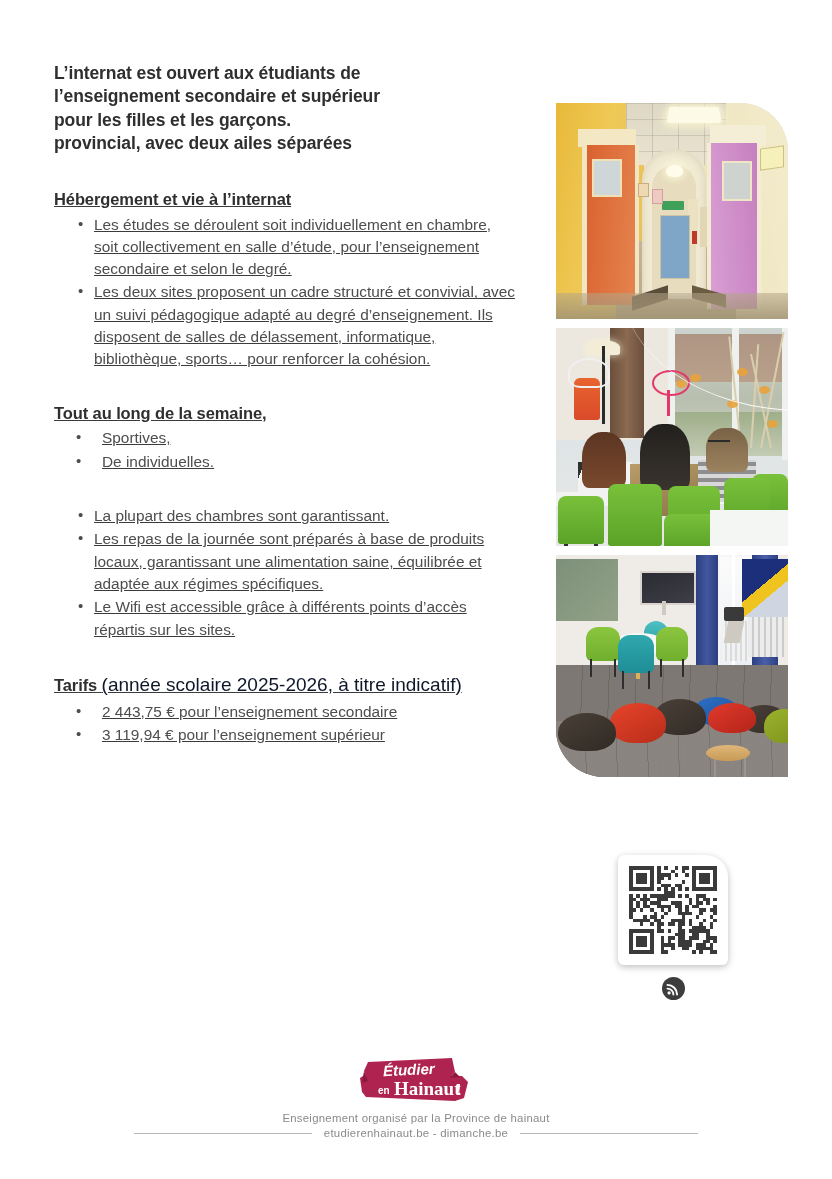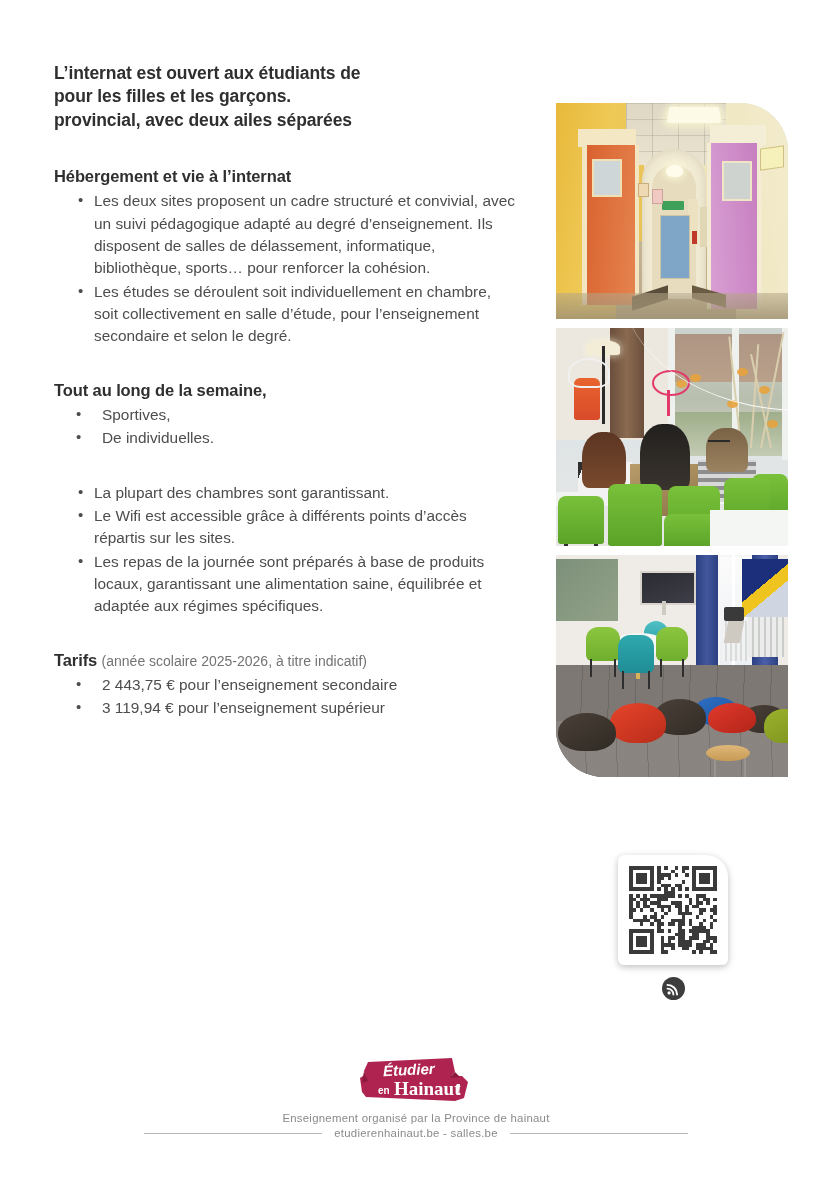--- a/index.html
+++ b/index.html
@@ -29,36 +29,36 @@
   .intro {
     font-size: 17.5px;
     font-weight: bold;
     line-height: 1.33;
     color: #2f2f2f;
     letter-spacing: -0.1px;
     margin: 0 0 34px 0;
   }
   .intro .ln { display: block; }
 
-  .section { margin: 0 0 23px 0; }
+  .section { margin: 0 0 23px 0; text-decoration: underline; }
 
   .sec-head {
     font-size: 16.5px;
     font-weight: bold;
     color: #2f2f2f;
     line-height: 1.3;
     margin: 0 0 3px 0;
     letter-spacing: -0.1px;
   }
   .sec-head .ln { display: block; }
 
   .sec-head .tarif-sub {
     font-weight: normal;
-    font-size: 14px;
-    color: #737373;
+    font-size: 19px;
+    color: #0f172a;
     letter-spacing: 0;
   }
 
   ul.bullets {
     list-style: none;
     margin: 0;
     padding: 0;
   }
   ul.bullets > li {
     position: relative;
@@ -314,51 +314,52 @@
     white-space: nowrap;
   }
 </style>
 </head>
 <body>
 
 <div class="text-col">
 
   <p class="intro">
     <span class="ln">L’internat est ouvert aux étudiants de</span>
+    <span class="ln">l’enseignement secondaire et supérieur</span>
     <span class="ln">pour les filles et les garçons.</span>
     <span class="ln">provincial, avec deux ailes séparées</span>
   </p>
 
   <div class="section">
     <h2 class="sec-head">Hébergement et vie à l’internat</h2>
     <ul class="bullets tight">
+      <li>Les études se déroulent soit individuellement en chambre, soit collectivement en salle d’étude, pour l’enseignement secondaire et selon le degré.</li>
       <li>Les deux sites proposent un cadre structuré et convivial, avec un suivi pédagogique adapté au degré d’enseignement. Ils disposent de salles de délassement, informatique, bibliothèque, sports… pour renforcer la cohésion.</li>
-      <li>Les études se déroulent soit individuellement en chambre, soit collectivement en salle d’étude, pour l’enseignement secondaire et selon le degré.</li>
     </ul>
   </div>
 
   <div class="spacer-sm"></div>
 
   <div class="section">
     <h2 class="sec-head">
       <span class="ln">Tout au long de la semaine,</span>
     </h2>
     <ul class="bullets wide">
       <li>Sportives,</li>
       <li>De individuelles.</li>
     </ul>
   </div>
 
   <div class="spacer-sm"></div>
 
   <div class="section">
     <ul class="bullets tight">
       <li>La plupart des chambres sont garantissant.</li>
+      <li>Les repas de la journée sont préparés à base de produits locaux, garantissant une alimentation saine, équilibrée et adaptée aux régimes spécifiques.</li>
       <li>Le Wifi est accessible grâce à différents points d’accès répartis sur les sites.</li>
-      <li>Les repas de la journée sont préparés à base de produits locaux, garantissant une alimentation saine, équilibrée et adaptée aux régimes spécifiques.</li>
     </ul>
   </div>
 
   <div class="spacer-sm"></div>
 
 
   <div class="section">
     <h2 class="sec-head">
       <span>Tarifs</span>
       <span class="tarif-sub">(année scolaire 2025-2026, à titre indicatif)</span>
@@ -1167,17 +1168,17 @@
           <text x="38" y="39" fill="#ffffff" font-family="&quot;Liberation Serif&quot;, serif" font-size="19" font-weight="bold">Hainaut</text>
           <text x="100" y="39" fill="#ffffff" font-family="&quot;Liberation Serif&quot;, serif" font-size="17" font-weight="bold">!</text>
         </g>
     </svg>
   </div>
 
   <div class="foot-line1">Enseignement organisé par la Province de hainaut</div>
 
   <div class="foot-row">
     <span class="foot-rule"></span>
-    <span class="foot-line2">etudierenhainaut.be - salles.be</span>
+    <span class="foot-line2">etudierenhainaut.be - dimanche.be</span>
     <span class="foot-rule"></span>
   </div>
 
 </div>
 
 </body></html>

